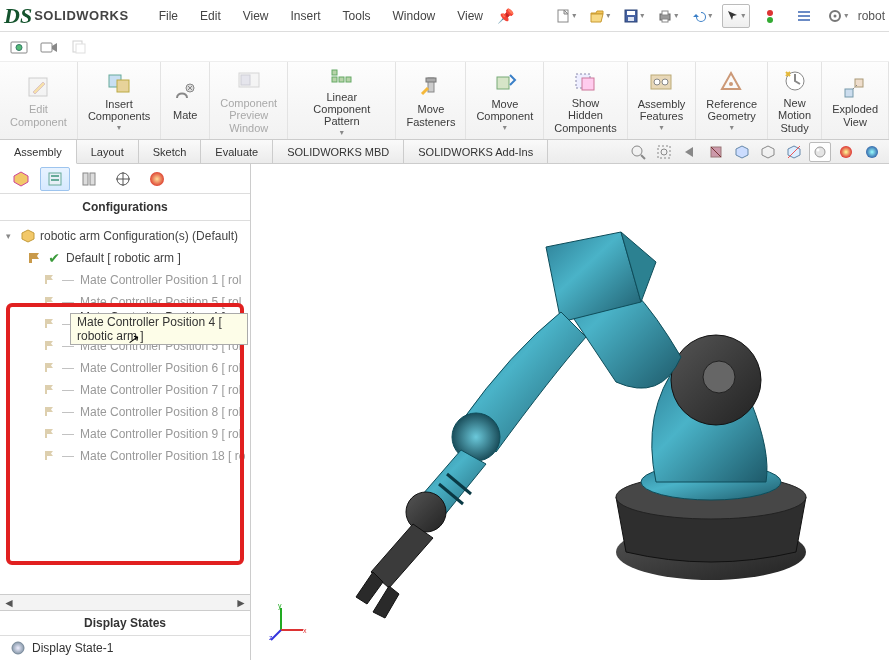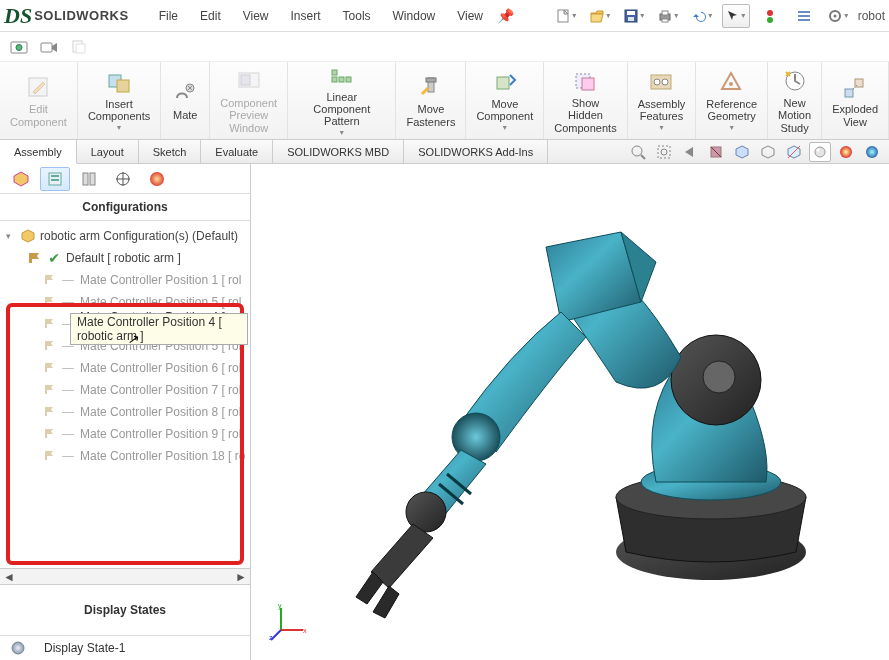--- a/index.html
+++ b/index.html
@@ -274,27 +274,27 @@
     align-items:center;
     justify-content:space-between;
     padding:0 2px;
   }
   .scroll-x .arrow {
     width:14px;text-align:center;color:#555;cursor:pointer;
   }
   .ds-header {
     font-weight:600;
     text-align:center;
-    padding:18px 0;
+    padding:5px 0;
     border-top:1px solid #ccc;
     border-bottom:1px solid #ddd;
     background:#fff;
   }
   .ds-row {
-    display:flex; align-items:center; gap:18px;
+    display:flex; align-items:center; gap:6px;
     padding:4px 10px;
     background:#fff;
   }
   
   .viewport {
     flex:1;
     position:relative;
     background:#fff;
     overflow:hidden;
   }

